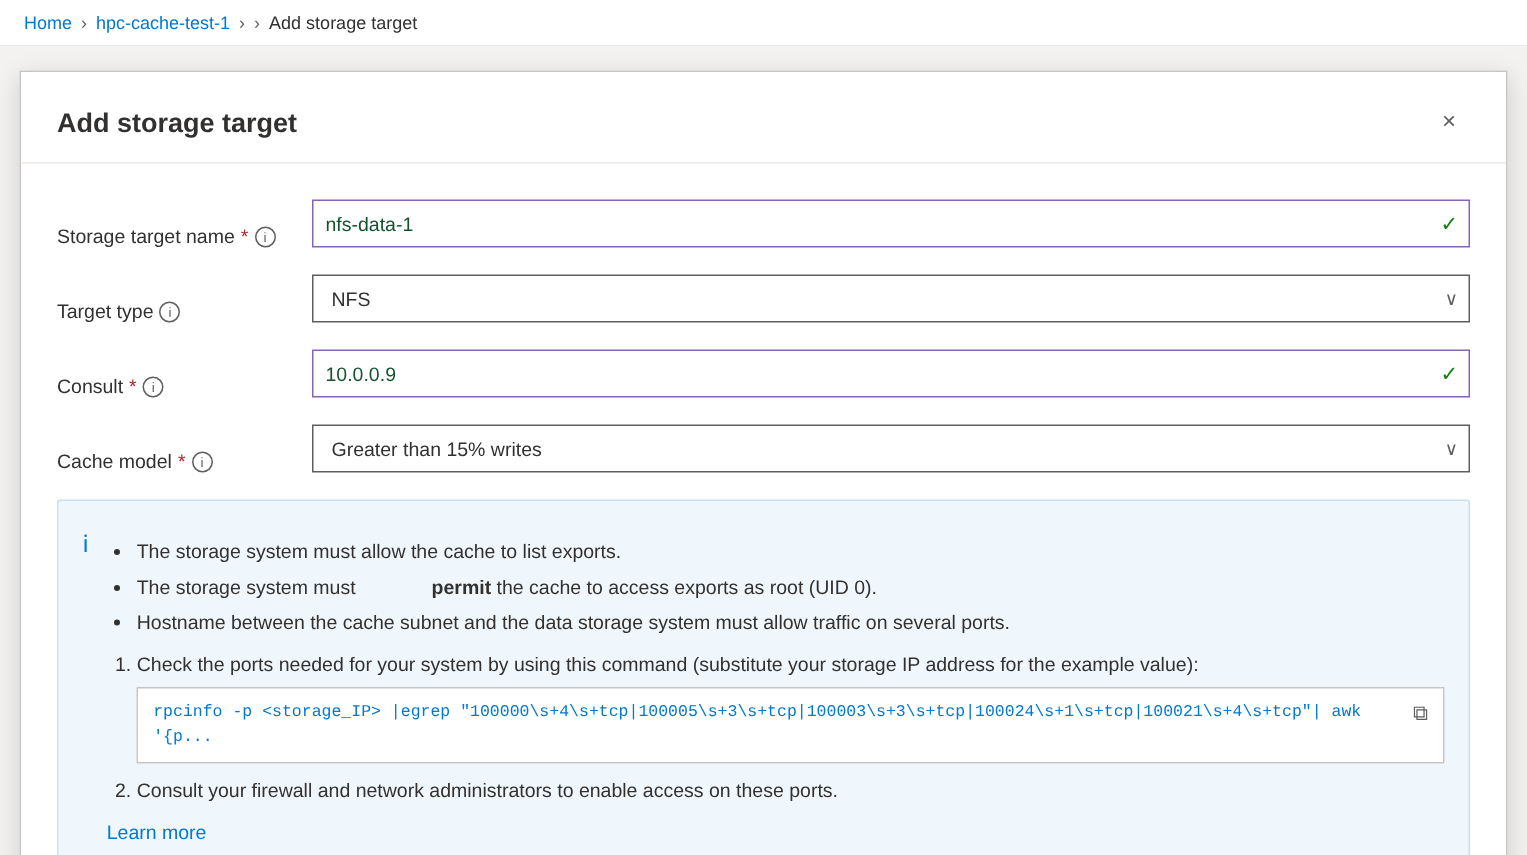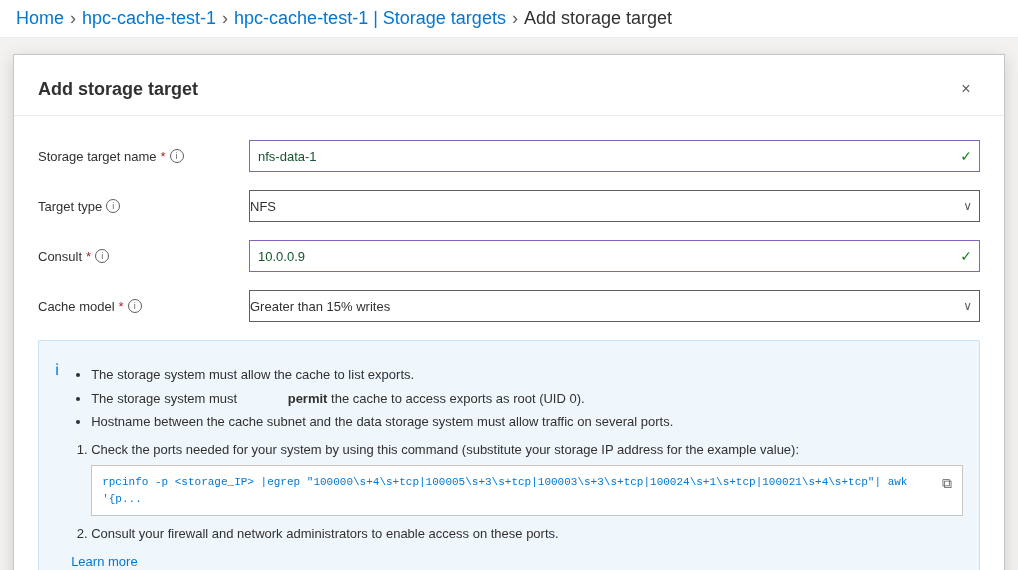--- a/index.html
+++ b/index.html
@@ -9,21 +9,21 @@
       background: #f3f2f1;
       color: #323130;
     }
     .breadcrumb-bar {
       background: #fff;
       padding: 8px 16px;
       border-bottom: 1px solid #edebe9;
       display: flex;
       align-items: center;
       gap: 6px;
-      font-size: 18px;
+      font-size: 12px;
       color: #0078d4;
     }
     .breadcrumb-bar span.sep {
       color: #605e5c;
     }
     .breadcrumb-bar span.current {
       color: #323130;
     }
     .breadcrumb-item {
       cursor: pointer;
@@ -63,23 +63,22 @@
       width: 28px;
       height: 28px;
     }
 
     .modal-body {
       padding: 24px 24px 12px 24px;
     }
 
     .form-row {
       display: flex;
-      align-items: center;
+      align-items: flex-end;
       margin-bottom: 18px;
-      gap: 41px;
     }
     .form-label {
       width: 170px;
       min-width: 170px;
       font-size: 13px;
       color: #323130;
       display: flex;
       align-items: center;
       gap: 4px;
     }
@@ -126,21 +125,21 @@
       font-size: 14px;
     }
     .dropdown-wrapper {
       width: 100%;
       position: relative;
     }
     .dropdown-select {
       width: 100%;
       height: 32px;
       border: 1px solid #605e5c;
-      padding: 4px 32px 4px 0;
+      padding: 4px 32px 4px 12px;
       font-size: 13px;
       color: #323130;
       outline: none;
       background: #fff;
       appearance: none;
       cursor: pointer;
     }
     .dropdown-arrow {
       position: absolute;
       right: 8px;
@@ -216,21 +215,20 @@
     }
   </style>
 </head>
 <body>
 
 <div class="breadcrumb-bar">
   <span class="breadcrumb-item">Home</span>
   <span class="sep">›</span>
   <span class="breadcrumb-item">hpc-cache-test-1</span>
   <span class="sep">›</span>
-  <span class="breadcrumb-item">hpc-cache-test-1 | Storage targets</span>
   <span class="sep">›</span>
   <span class="current">Add storage target</span>
 </div>
 
 <div class="modal-overlay">
   <div class="modal-header">
     <span class="modal-title">Add storage target</span>
     <button class="close-btn">×</button>
   </div>
 

